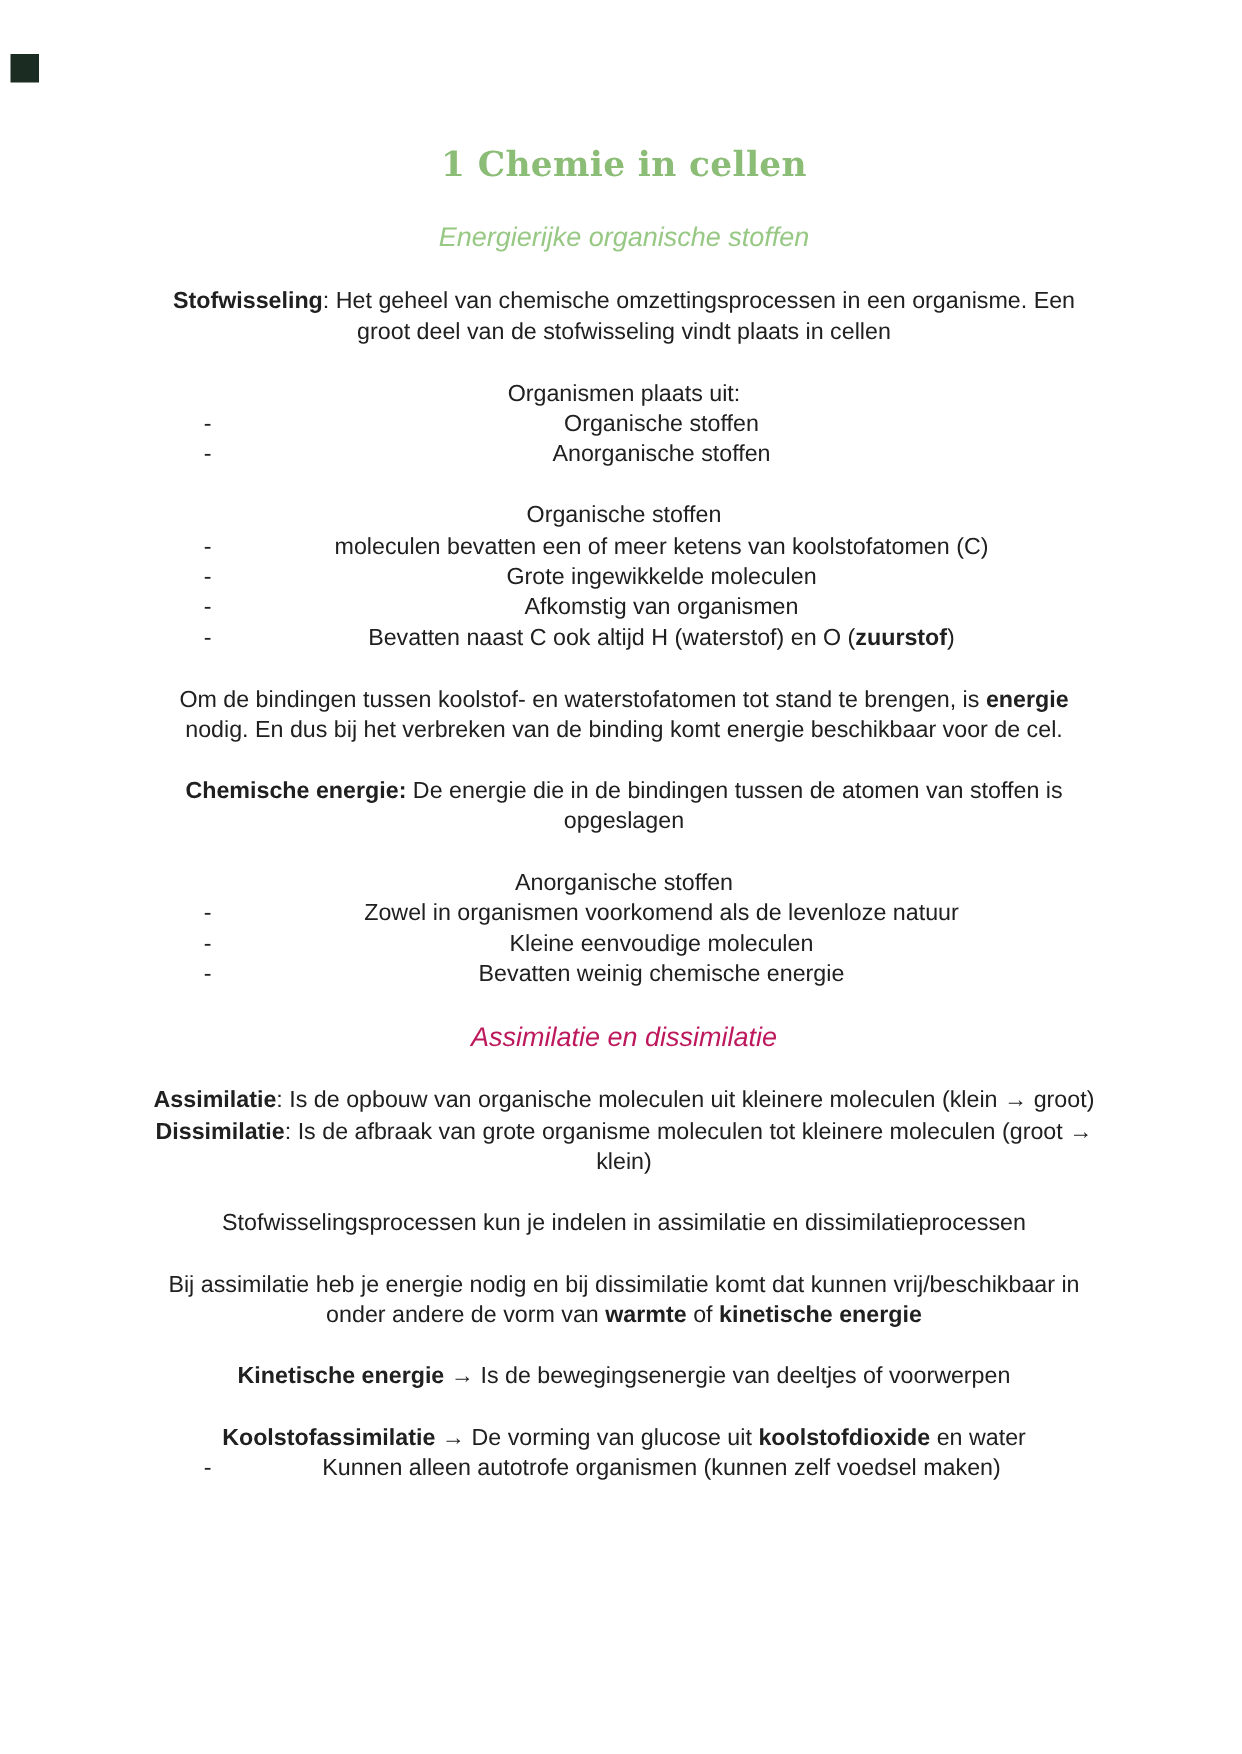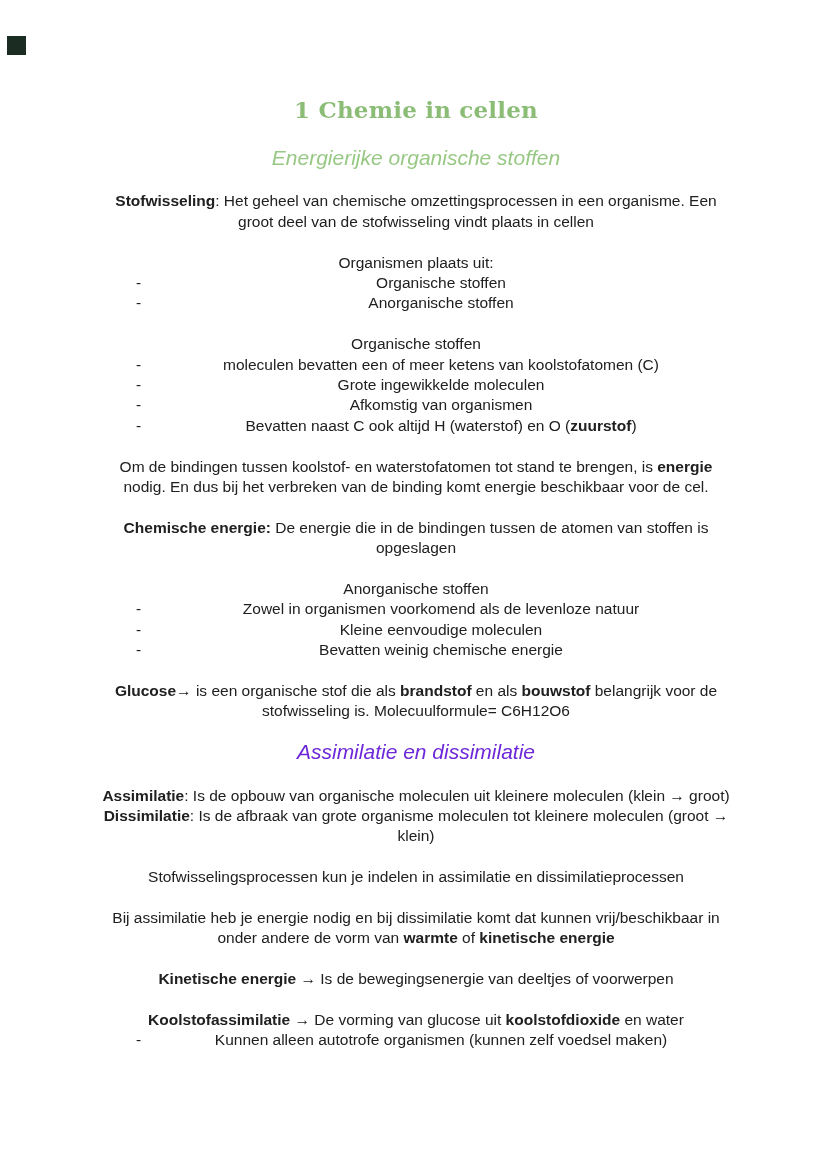--- a/index.html
+++ b/index.html
@@ -34,21 +34,21 @@
   }
   .content h1 {
     font-family: "DejaVu Serif", serif;
     font-size: 23px;
     line-height: 28px;
     font-weight: 700;
     margin: 0 0 24px 0;
     letter-spacing: 0.2px;
   }
   .content h2 {
-    font-size: 21px;
+    font-size: 18px;
     line-height: 20.4px;
     font-style: italic;
     font-weight: 400;
     margin: 0 0 23px 0;
   }
   .content p {
     margin: 0 0 20.4px 0;
   }
   .content p.has-list {
     margin-bottom: 0;
@@ -118,22 +118,21 @@
       </div>
       <div class="bullet">
         <span class="dash">-</span>
         <span class="bullet-text"><span>Kleine eenvoudige moleculen</span></span>
       </div>
       <div class="bullet">
         <span class="dash">-</span>
         <span class="bullet-text"><span>Bevatten weinig chemische energie</span></span>
       </div>
     </div>
-    <p><b>Glucose</b><span>→ is een organische stof die als </span><b>brandstof</b><span> en als </span><b>bouwstof</b><span> belangrijk voor de stofwisseling is. Molecuulformule= C6H12O6</span></p>
-    <h2 style="color: #6d28d9;"><span>Assimilatie en dissimilatie</span></h2>
+    <h2 style="color: #be185d;"><span>Assimilatie en dissimilatie</span></h2>
     <p><b>Assimilatie</b><span>: Is de opbouw van organische moleculen uit kleinere moleculen (klein → groot)</span><br><b>Dissimilatie</b><span>: Is de afbraak van grote organisme moleculen tot kleinere moleculen (groot → klein)</span></p>
     <p><span>Stofwisselingsprocessen kun je indelen in assimilatie en dissimilatieprocessen</span></p>
     <p><span>Bij assimilatie heb je energie nodig en bij dissimilatie komt dat kunnen vrij/beschikbaar in onder andere de vorm van </span><b>warmte</b><span> of </span><b>kinetische energie</b></p>
     <p><b>Kinetische energie</b><span> → Is de bewegingsenergie van deeltjes of voorwerpen</span></p>
     <p class="has-list"><b>Koolstofassimilatie</b><span> → De vorming van glucose uit </span><b>koolstofdioxide</b><span> en water</span></p>
     <div class="bullet-list">
       <div class="bullet">
         <span class="dash">-</span>
         <span class="bullet-text"><span>Kunnen alleen autotrofe organismen (kunnen zelf voedsel maken)</span></span>
       </div>

